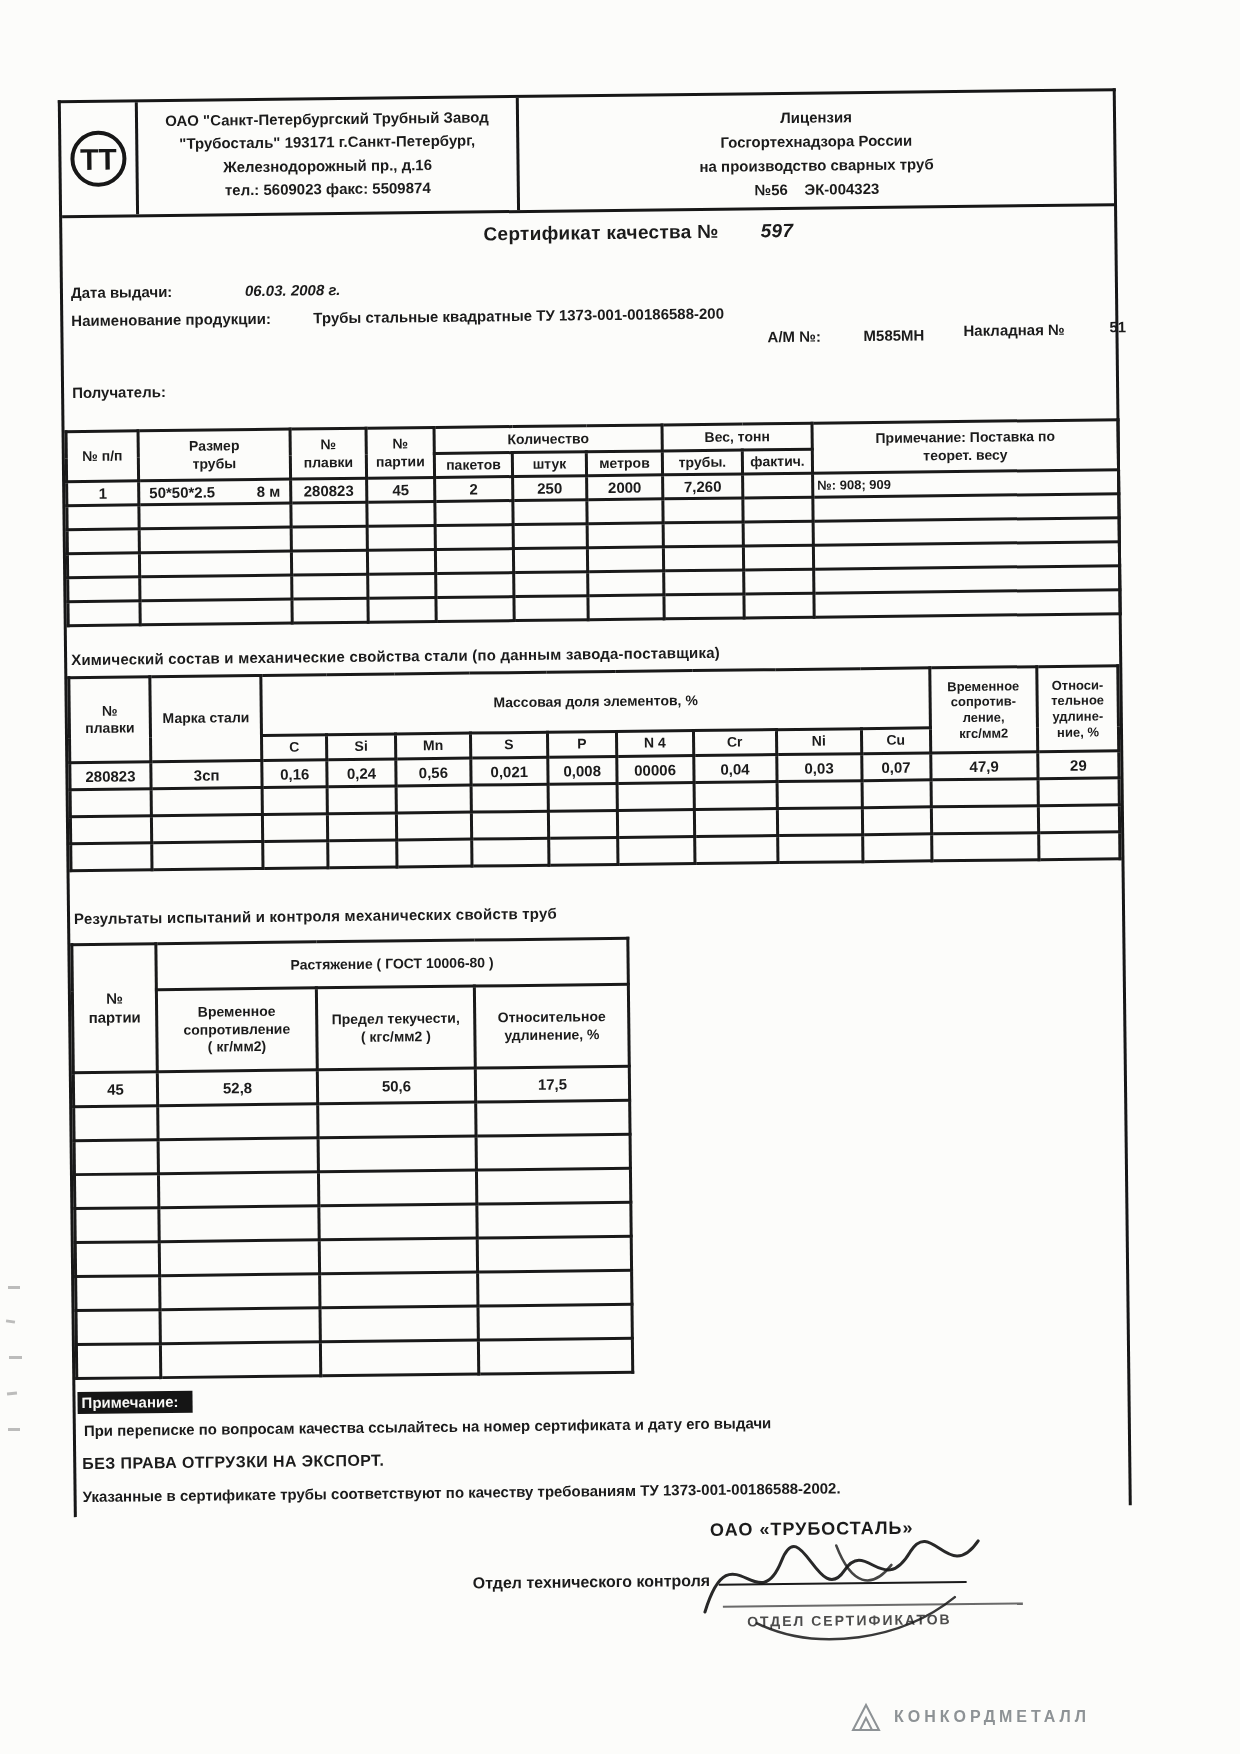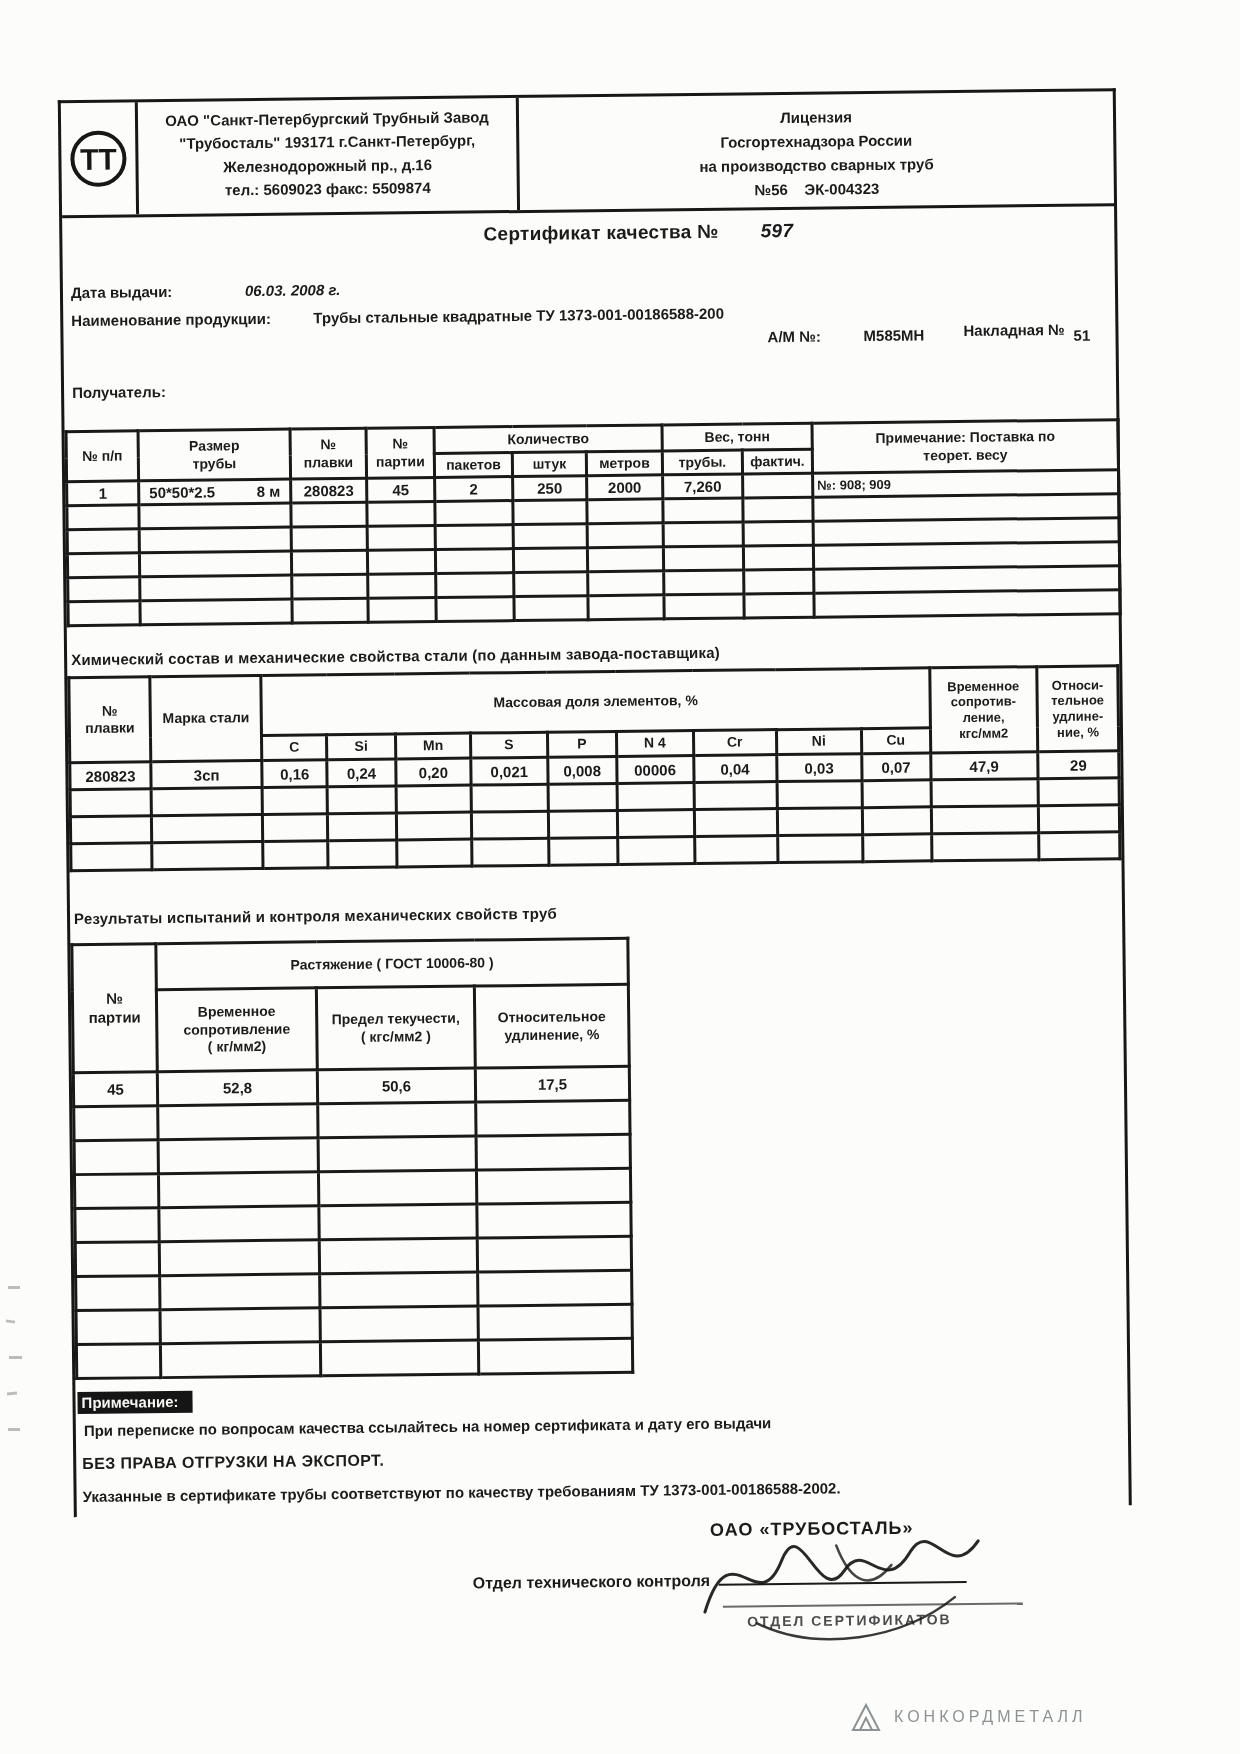--- a/index.html
+++ b/index.html
@@ -62,21 +62,21 @@
   
   .footer{position:relative;height:230px;}
   .footer-company{position:absolute;left:636px;top:10px;font-size:18px;letter-spacing:1px;}
   .footer-dept{position:absolute;left:398px;top:60px;font-size:16px;}
   .sig-underline{display:inline-block;width:248px;border-bottom:2px solid #1a1a1a;height:14px;margin-left:8px;}
   .stamp-line{position:absolute;left:648px;top:96px;width:300px;border-top:2px solid #3a3a3a;opacity:.75;}
   .stamp-text{position:absolute;left:672px;top:104px;font-size:14px;letter-spacing:2px;color:#2e2e2e;opacity:.85;}
   .signature-svg{position:absolute;left:612px;top:-18px;pointer-events:none;}
   
   .watermark{position:absolute;left:850px;top:1702px;display:flex;align-items:center;gap:12px;color:#8d9295;}
-  .watermark .brand{font-size:16px;letter-spacing:4px;font-weight:400;}
+  .watermark .brand{font-size:16px;letter-spacing:4px;font-weight:700;}
   
   .noise{position:absolute;background:#6f6f6f;opacity:.45;}
 </style>
 </head>
 <body>
 
 <div class="page">
 
   <div class="doc">
     <div class="frame">
@@ -107,21 +107,21 @@
       </div>
 
       <div class="info-block">
         <span style="left:8px;top:26px;">Дата выдачи:</span>
         <span style="left:182px;top:26px;font-style:italic;">06.03. 2008 г.</span>
         <span style="left:8px;top:54px;">Наименование продукции:</span>
         <span style="left:250px;top:54px;">Трубы стальные квадратные ТУ 1373-001-00186588-200</span>
         <span style="left:704px;top:78px;">А/М №:</span>
         <span style="left:800px;top:78px;">М585МН</span>
         <span style="left:900px;top:74px;">Накладная №</span>
-        <span style="left:1010px;top:72px;margin-top:8px;">51</span>
+        <span style="left:1046px;top:72px;">51</span>
         <span style="left:8px;top:126px;">Получатель:</span>
       </div>
 
       <table class="tbl-ship">
         <colgroup>
           <col style="width:72px">
             <col style="width:152px">
             <col style="width:76px">
             <col style="width:68px">
           <col style="width:78px">
@@ -274,21 +274,21 @@
           <th>N 4</th>
           <th>Cr</th>
           <th>Ni</th>
           <th>Cu</th>
         </tr>
         <tr>
           <td>280823</td>
           <td>3сп</td>
           <td>0,16</td>
           <td>0,24</td>
-          <td>0,20</td>
+          <td>0,56</td>
           <td>0,021</td>
           <td>0,008</td>
           <td>00006</td>
           <td>0,04</td>
           <td>0,03</td>
           <td>0,07</td>
           <td>47,9</td>
           <td>29</td>
         </tr>
         <tr>

